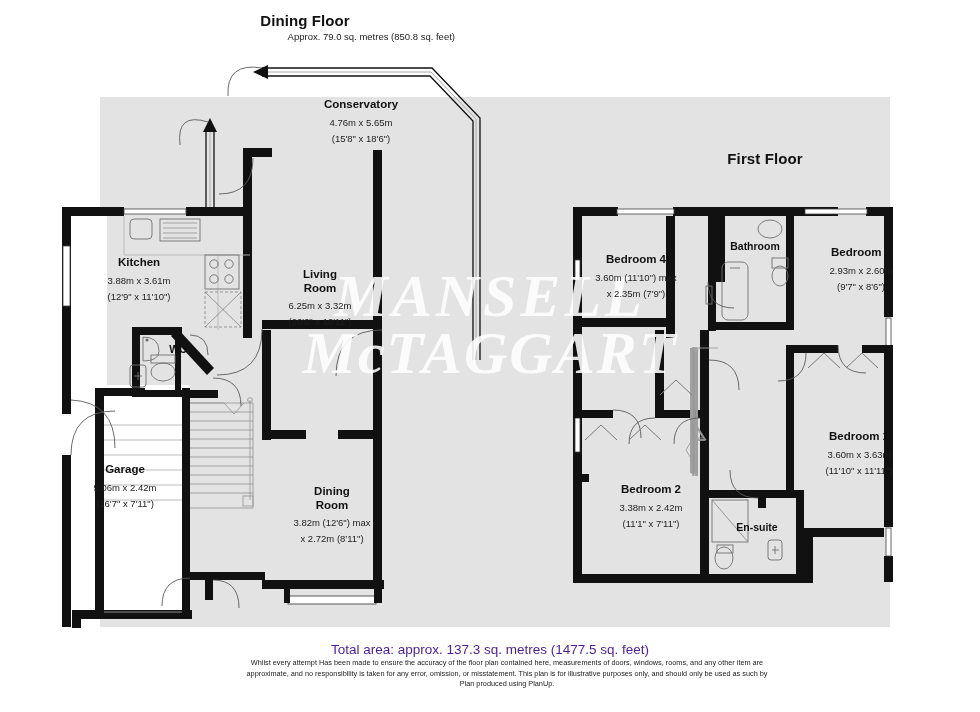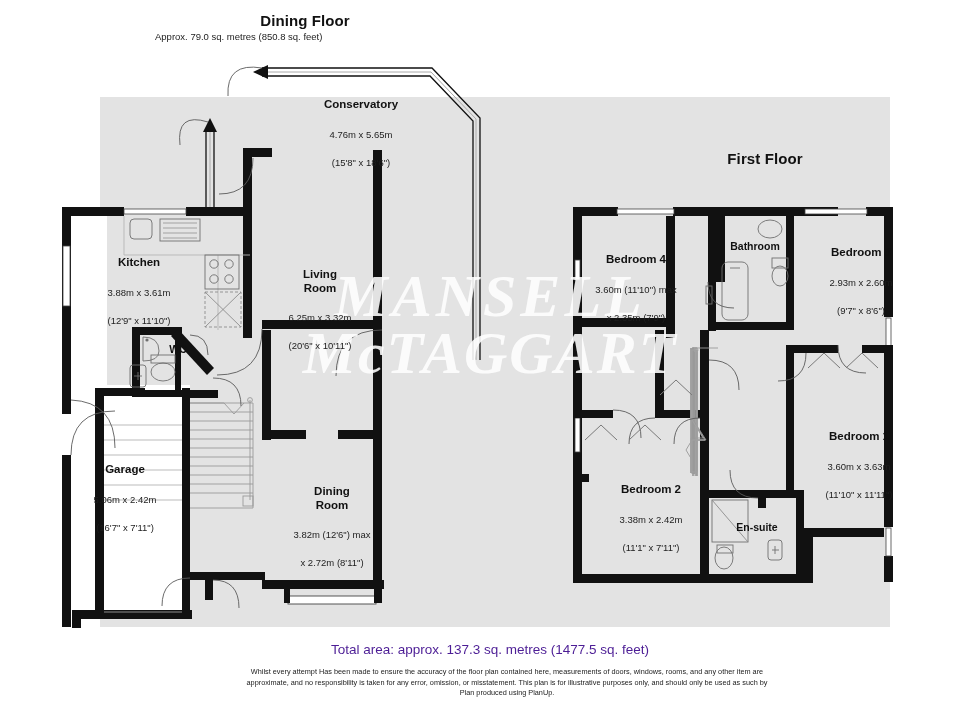--- a/index.html
+++ b/index.html
@@ -26,38 +26,38 @@
   
   .floor-title {
     font-size: 15px;
     font-weight: bold;
     text-align: center;
     letter-spacing: 0.1px;
     color: #111;
   }
   .floor-sub {
     font-size: 9.5px;
-    text-align: left;
+    text-align: right;
     color: #222;
     margin-top: 2px;
   }
 
   
   .room-label { text-align: center; line-height: 1.18; }
   .room-name {
     font-size: 11.5px;
     font-weight: bold;
     color: #111;
     white-space: pre-line;
   }
   .room-dims {
     font-size: 9.5px;
     color: #1d1d1d;
     white-space: pre-line;
-    margin-top: 17px;
+    margin-top: 5px;
   }
   .room-name.small { font-size: 10.5px; }
 
   
   .total-area {
     font-size: 13.5px;
     text-align: center;
     color: #4c1d95;
   }
   .disclaimer {
@@ -554,20 +554,20 @@
     <div class="room-dims">3.38m x 2.42m</div>
     <div class="room-dims">(11'1" x 7'11")</div>
   </div>
 
   <div class="abs room-label" style="left:724px; top:521px; width:66px; z-index:10;">
     <div class="room-name small">En-suite</div>
   </div>
 
   <div class="abs" style="left:0; top:642px; width:980px; z-index:10;">
     <div class="total-area">Total area: approx. 137.3 sq. metres (1477.5 sq. feet)</div>
-    <div class="disclaimer" style="margin-top:10px;padding-left:34px;">
+    <div class="disclaimer" style="margin-top:1px;padding-left:34px;">
       <div>Whilst every attempt Has been made to ensure the accuracy of the floor plan contained here, measurements of doors, windows, rooms, and any other item are</div>
       <div>approximate, and no responsibility is taken for any error, omission, or misstatement. This plan is for illustrative purposes only, and should only be used as such by</div>
       <div>Plan produced using PlanUp.</div>
     </div>
   </div>
 
 </div>
 
 </body></html>

